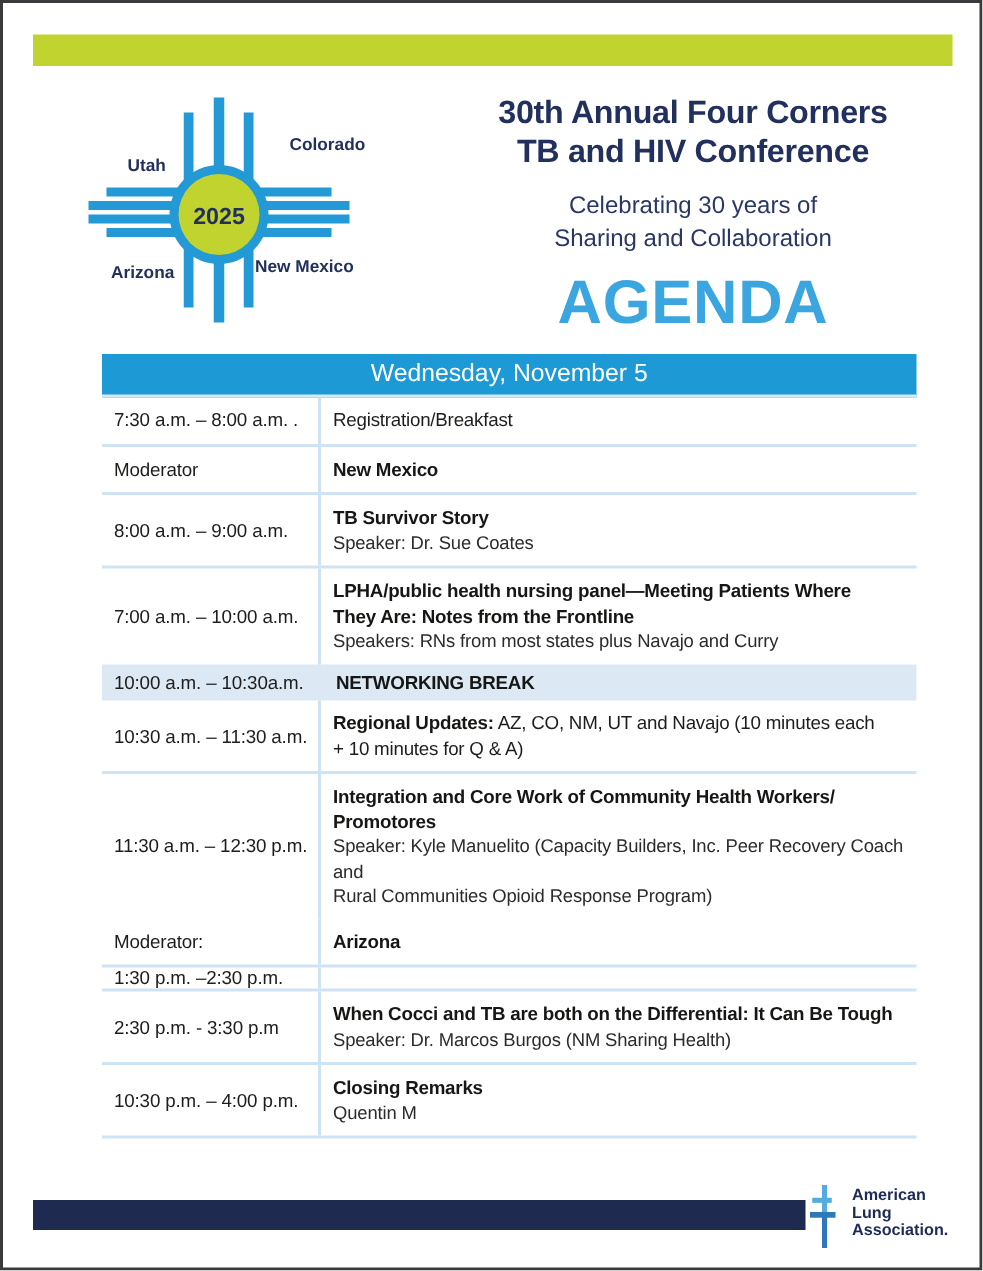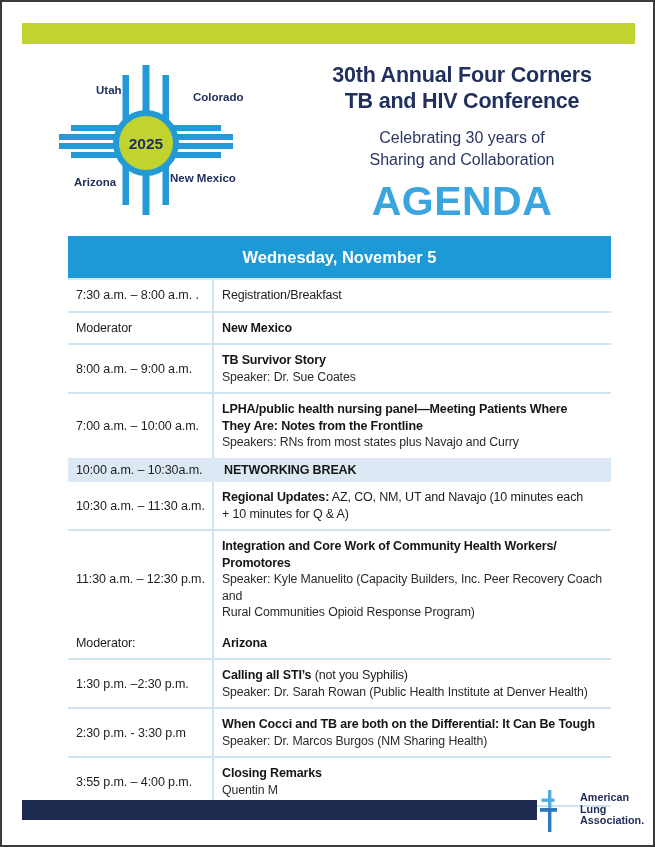--- a/index.html
+++ b/index.html
@@ -19,55 +19,55 @@
     position:relative;width:655px;height:847px;background:#fff;
     border:2px solid #3a3a3c;overflow:hidden;
   }
   
   .lime-bar{position:absolute;left:20px;top:21px;width:613px;height:21px;background:var(--lime);}
 
   
   .logo-block{position:absolute;left:55px;top:58px;width:200px;height:162px;}
   .logo-block svg{position:absolute;left:0;top:0;}
   .state-label{position:absolute;font-size:11.5px;font-weight:bold;color:var(--navy);white-space:nowrap;}
-  .state-utah{left:28px;top:24px;margin-left:11px;}
+  .state-utah{left:28px;top:45px;}
   .state-colorado{left:136px;top:31px;}
   .state-arizona{left:17px;top:116px;}
   .state-newmexico{left:113px;top:112px;}
 
   .title-block{position:absolute;left:282px;top:60px;width:356px;text-align:center;}
   .conf-title{font-size:21.5px;line-height:26px;font-weight:bold;color:var(--navy);letter-spacing:-0.2px;}
   .conf-subtitle{margin-top:13px;font-size:16px;line-height:22px;color:#2a3766;}
   .agenda-word{margin-top:8px;font-size:41px;line-height:44px;font-weight:bold;color:var(--agenda-blue);letter-spacing:0.5px;}
 
   
   .schedule{position:absolute;left:66px;top:234px;width:543px;}
   .day-bar{
-    height:44px;background:var(--bar-blue);color:#fff;font-weight:bold;font-size:16.5px;
+    height:29px;background:var(--bar-blue);color:#fff;font-weight:normal;font-size:16.5px;
     display:flex;align-items:center;justify-content:center;border-bottom:2px solid #d7e9f6;
   }
   .row{display:flex;align-items:center;}
   .row.with-divider{border-bottom:2px solid var(--divider);}
   .row.highlight{background:var(--highlight);}
   .cell-time{
     width:146px;flex:0 0 146px;align-self:stretch;display:flex;align-items:center;
     padding:0 4px 0 8px;font-size:12.5px;border-right:2px solid var(--divider);
     letter-spacing:-0.1px;white-space:nowrap;
   }
   .row.highlight .cell-time{border-right:none;}
   .cell-content{flex:1 1 auto;padding:7px 4px 7px 8px;font-size:12.5px;line-height:16.5px;}
   .row.highlight .cell-content{padding:4px 4px 4px 10px;}
   .row-title{white-space:pre-line;letter-spacing:-0.15px;}
   .row-title .bold{font-weight:bold;color:#161614;}
   .row-details{white-space:pre-line;font-size:12.3px;line-height:16.5px;color:#2b2b29;letter-spacing:-0.1px;}
 
   
   .footer-bar{position:absolute;left:20px;top:798px;width:515px;height:20px;background:var(--footer-navy);}
   .ala-logo{position:absolute;left:538px;top:787px;display:flex;align-items:flex-start;}
-  .ala-text{margin-left:20px;font-size:10.8px;line-height:11.6px;font-weight:bold;color:#1e2b56;padding-top:3px;}
+  .ala-text{margin-left:8px;font-size:10.8px;line-height:11.6px;font-weight:bold;color:#1e2b56;padding-top:3px;}
 </style>
 </head>
 <body>
 
 <div class="page">
 
   <div class="lime-bar"></div>
 
   <div class="logo-block">
     <svg width="190" height="160" viewBox="0 0 190 160">
@@ -171,34 +171,30 @@
   </div>
         <div class="row with-divider">
     <div class="cell-time">Moderator:</div>
     <div class="cell-content">
       <div class="row-title"><span class="bold">Arizona</span><span></span></div>
 
     </div>
   </div>
         <div class="row with-divider">
     <div class="cell-time">1:30 p.m. –2:30 p.m.</div>
-    <div class="cell-content">
-      <div class="row-title"><span class="bold">Calling all STI’s</span><span> (not you Syphilis)</span></div>
-      <div class="row-details">Speaker: Dr. Sarah Rowan (Public Health Institute at Denver Health)</div>
-    </div>
   </div>
         <div class="row with-divider">
     <div class="cell-time">2:30 p.m. - 3:30 p.m</div>
     <div class="cell-content">
       <div class="row-title"><span class="bold">When Cocci and TB are both on the Differential: It Can Be Tough</span><span></span></div>
       <div class="row-details">Speaker: Dr. Marcos Burgos (NM Sharing Health)</div>
     </div>
   </div>
         <div class="row with-divider">
-    <div class="cell-time">3:55 p.m. – 4:00 p.m.</div>
+    <div class="cell-time">10:30 p.m. – 4:00 p.m.</div>
     <div class="cell-content">
       <div class="row-title"><span class="bold">Closing Remarks</span><span></span></div>
       <div class="row-details">Quentin M</div>
     </div>
   </div>
       </div>
   </div>
 
   <div class="footer-bar"></div>
   <div class="ala-logo">

